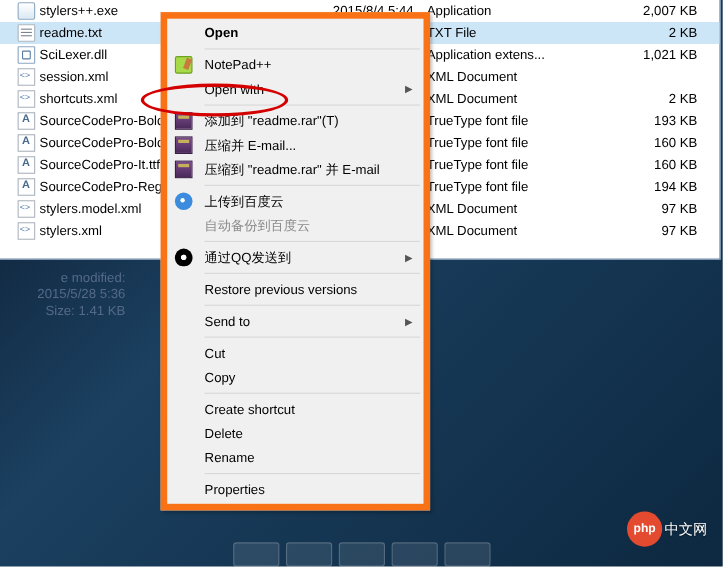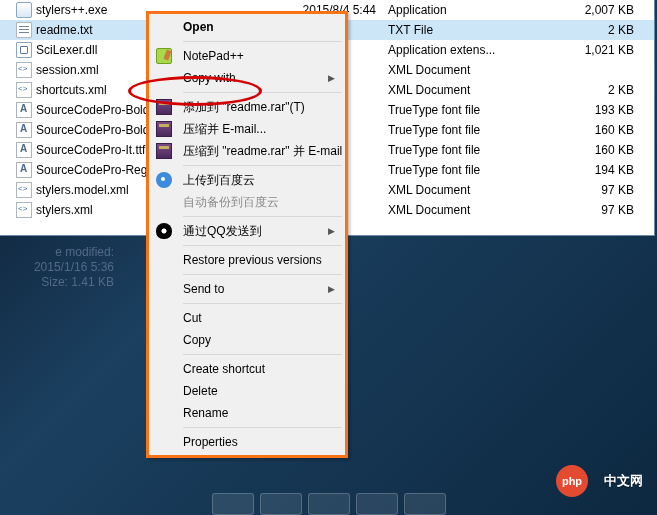--- a/index.html
+++ b/index.html
@@ -8,31 +8,31 @@
 .fe{position:absolute;top:0;left:0;right:2px;height:236px;background:#fff;border:1px solid #6b8aab;border-top:0;border-left:0}
 .filelist{width:100%}
 .fr{display:flex;align-items:center;height:20px;padding-left:16px;white-space:nowrap}
 .fr.sel{background:#cde6f7}
 .fr .ic{width:16px;height:16px;margin-right:4px;flex:0 0 16px}
 .c-name{flex:0 0 216px}
 .c-date{flex:0 0 136px;text-align:right;padding-right:12px}
 .c-type{flex:0 0 140px}
 .c-size{flex:1;text-align:right;padding-right:20px}
 .det{position:absolute;left:0;top:245px;font-size:11px;color:#54698a;text-align:right;width:114px;line-height:15px}
-.cm{position:absolute;left:146px;top:11px;width:202px;background:#f0f0f0;border:3px solid #f97316;box-shadow:2px 2px 3px rgba(0,0,0,.25);padding:2px}
+.cm{position:absolute;left:146px;top:11px;width:245px;background:#f0f0f0;border:6px solid #f97316;box-shadow:2px 2px 3px rgba(0,0,0,.25);padding:2px}
 .mi{display:flex;align-items:center;height:22px;position:relative}
 .mi .mic{width:26px;display:flex;justify-content:center;align-items:center}
 .mi .ml{flex:1;padding-left:6px}
 .mi .ar{position:absolute;right:8px;font-size:9px;color:#555}
 .mi.dis .ml{color:#8a8a8a}
 .sep{height:1px;background:#d7d7d7;margin:3px 1px 3px 32px}
 .circle{position:absolute;left:128px;top:76px;width:134px;height:30px;border:3px solid #d40000;border-radius:50%;pointer-events:none;z-index:50}
-.badge{position:absolute;right:14px;bottom:18px;display:flex;align-items:center;gap:16px}
+.badge{position:absolute;right:14px;bottom:18px;display:flex;align-items:center;gap:2px}
 .bcir{width:32px;height:32px;border-radius:50%;background:#e44a30;display:flex;align-items:center;justify-content:center;color:#fff;font-weight:bold;font-size:11px}
-.btxt{color:#fff;font-weight:bold;font-size:13px;text-shadow:0 1px 1px rgba(0,0,0,.5)}
+.btxt{color:#fff;font-weight:normal;font-size:13px;text-shadow:0 1px 1px rgba(0,0,0,.5)}
 .dock{position:absolute;bottom:0;left:50%;transform:translateX(-50%);display:flex;gap:6px;align-items:flex-end}
 .dot{width:42px;height:22px;background:rgba(255,255,255,.1);border:1px solid rgba(255,255,255,.2);border-radius:3px}
 
 .i-exe{background:linear-gradient(#fff,#dbe8f4);border:1px solid #8aa6c1;border-radius:2px}
 .i-txt{background:#fff;border:1px solid #aeb6bf;border-radius:1px;position:relative}
 .i-txt:after{content:"";position:absolute;left:2px;right:2px;top:3px;height:1px;background:#7a8490;box-shadow:0 3px 0 #7a8490,0 6px 0 #7a8490}
 .i-dll{background:#fff;border:1px solid #8aa6c1;border-radius:1px;position:relative}
 .i-dll:after{content:"";position:absolute;left:3px;top:3px;width:6px;height:6px;border:1px solid #5a7da3;border-radius:1px}
 .i-xml{background:#fff;border:1px solid #aeb6bf;position:relative}
 .i-xml:after{content:"<>";position:absolute;left:1px;top:1px;font-size:8px;color:#3a6da8}
@@ -124,39 +124,39 @@
         <span class="ic i-xml"></span>
         <span class="c-name">stylers.xml</span>
         <span class="c-date"></span>
         <span class="c-type">XML Document</span>
         <span class="c-size">97 KB</span>
       </div>
     </div>
 </div>
 
 <div class="det">
-  <div><span>e modified:</span> <span>2015/1/16 5:36</span></div>
+  <div><span>e modified:</span> <span>2015/5/28 5:36</span></div>
   <div><span>Size:</span> <span>1.41 KB</span></div>
 </div>
 
 <div class="cm" id="ctxmenu">
     <div class="mi">
       <span class="mic"></span>
       <span class="ml" style="font-weight: bold;">Open</span>
     </div>
     <div class="sep"></div>
     <div class="mi">
       <span class="mic">
         <span class="ic i-np" style="width: 16px; height: 16px; display: inline-block;"></span>
       </span>
       <span class="ml">NotePad++</span>
     </div>
     <div class="mi">
       <span class="mic"></span>
-      <span class="ml">Copy with</span>
+      <span class="ml">Open with</span>
       <span class="ar">▶</span>
     </div>
     <div class="sep"></div>
     <div class="mi">
       <span class="mic">
         <span class="ic i-rar" style="width: 16px; height: 16px; display: inline-block;"></span>
       </span>
       <span class="ml">添加到 "readme.rar"(T)</span>
     </div>
     <div class="mi">

